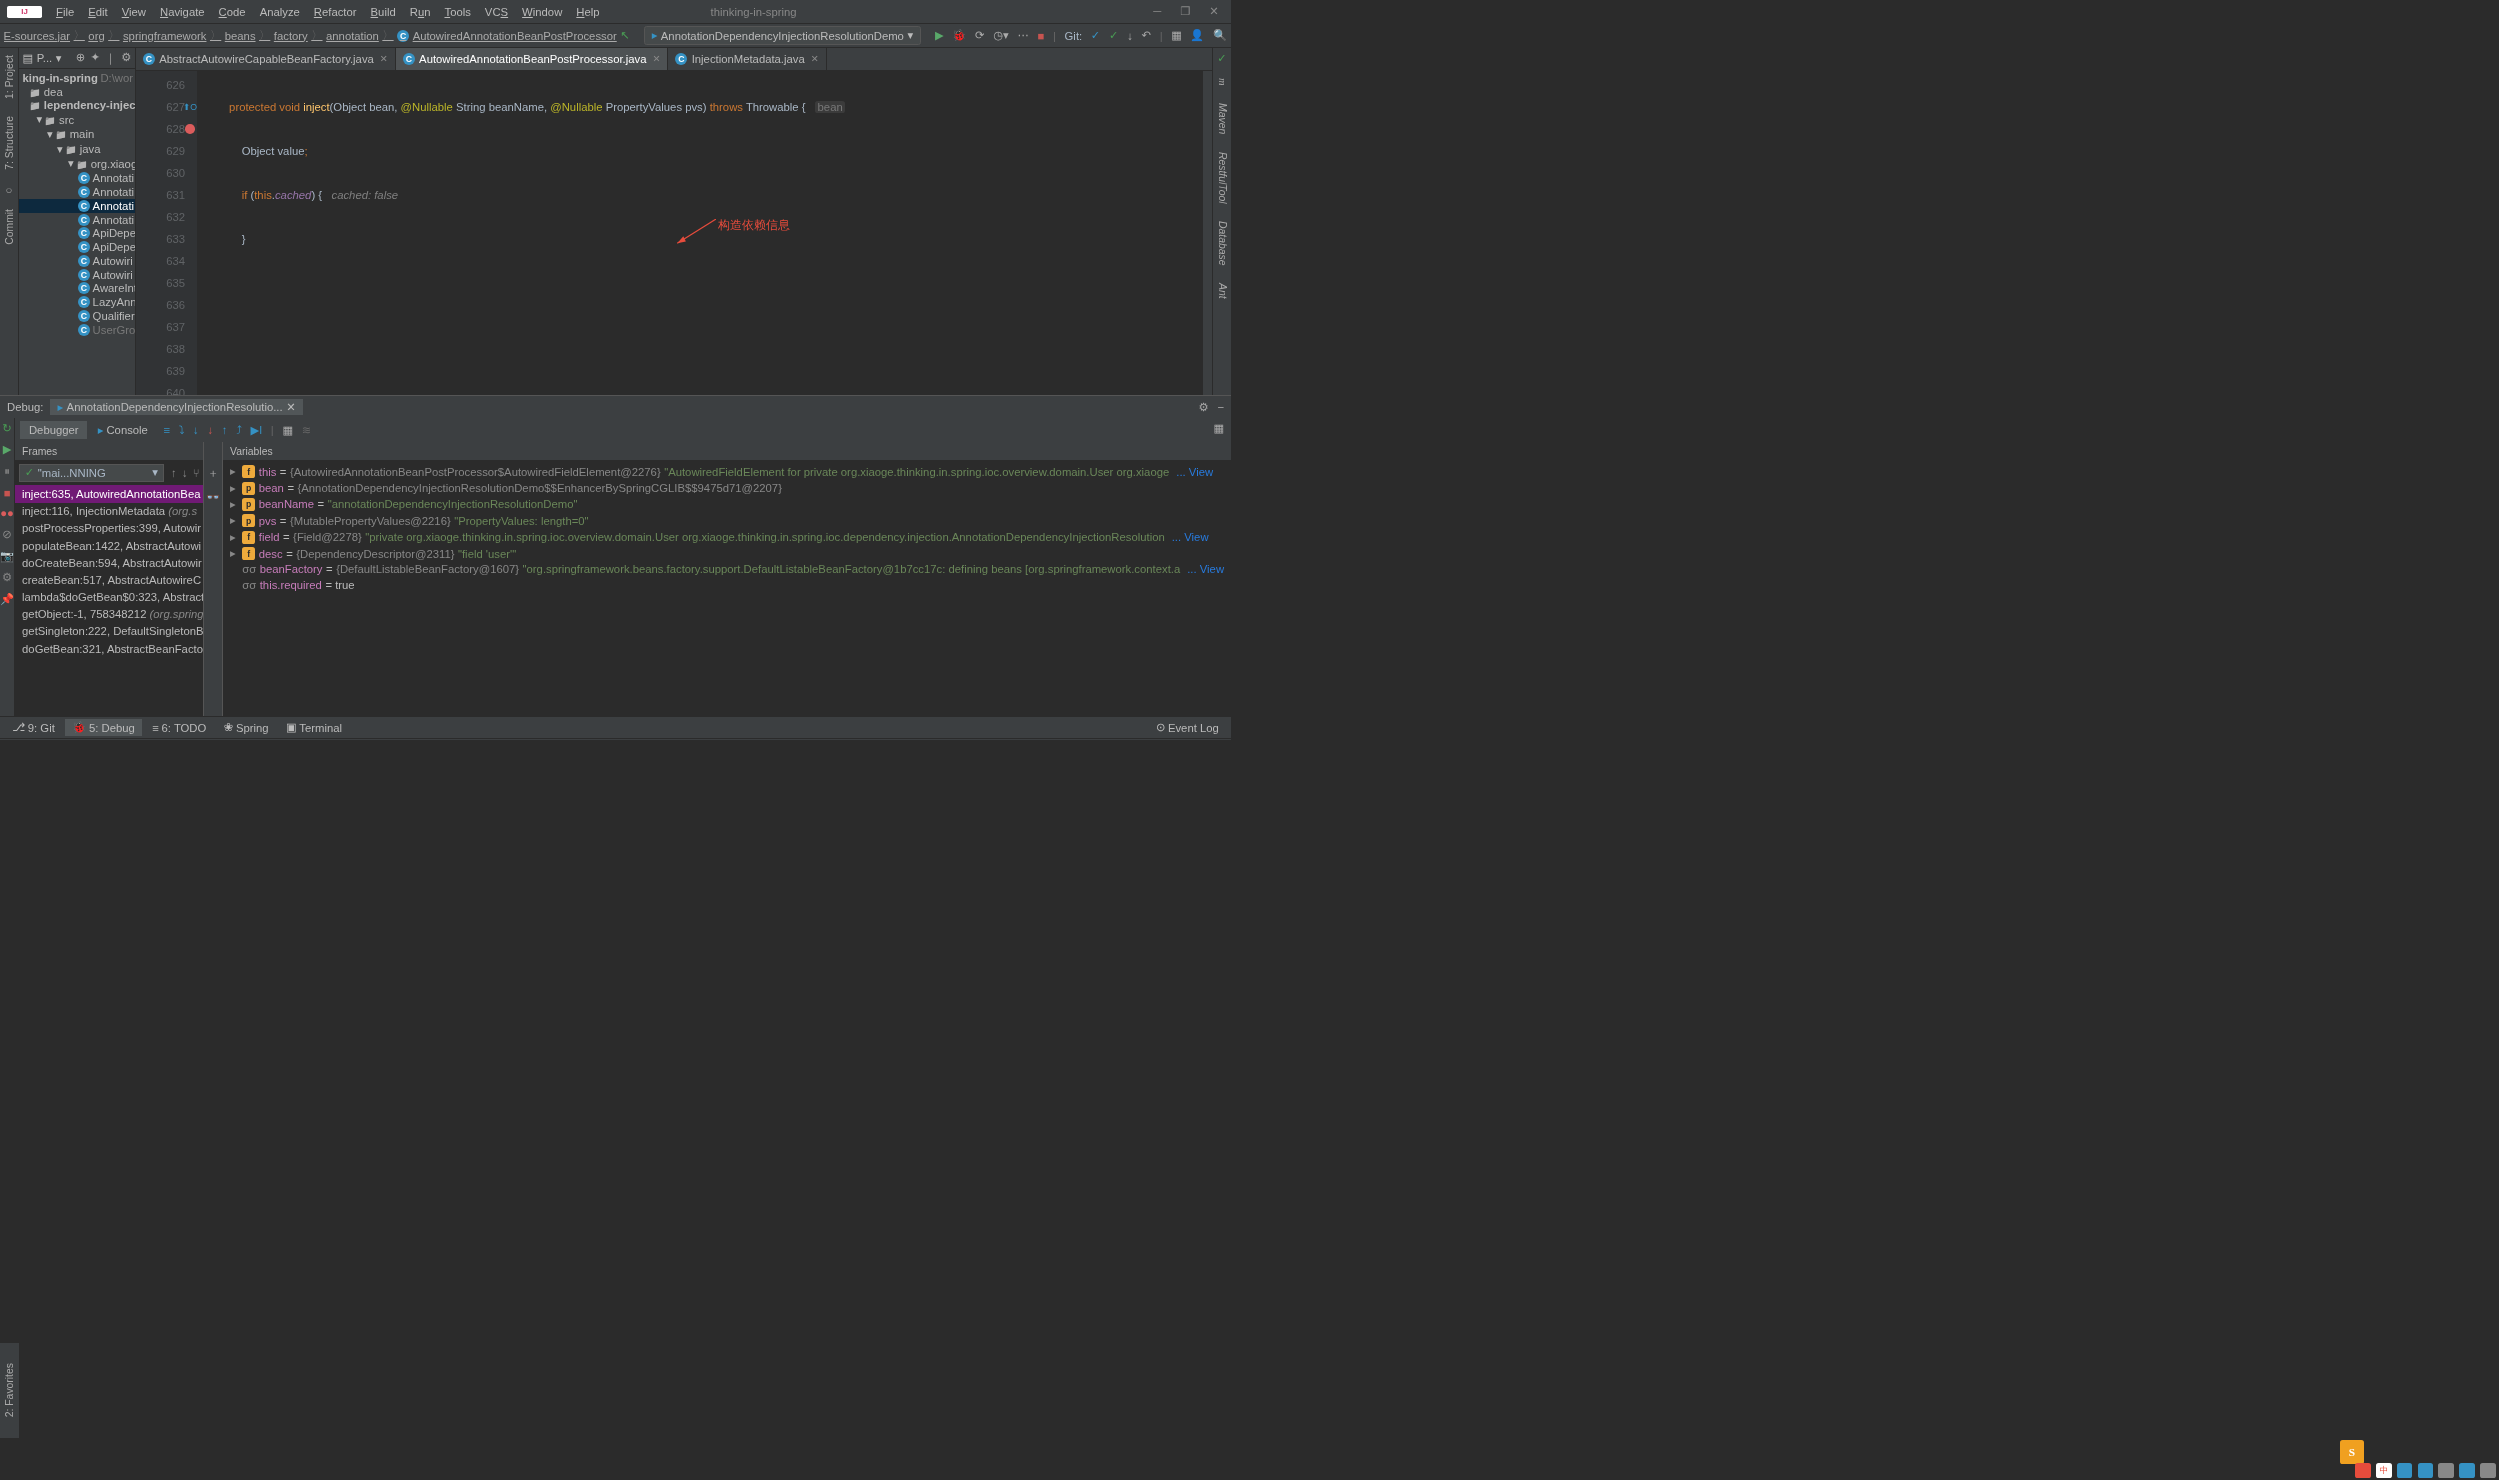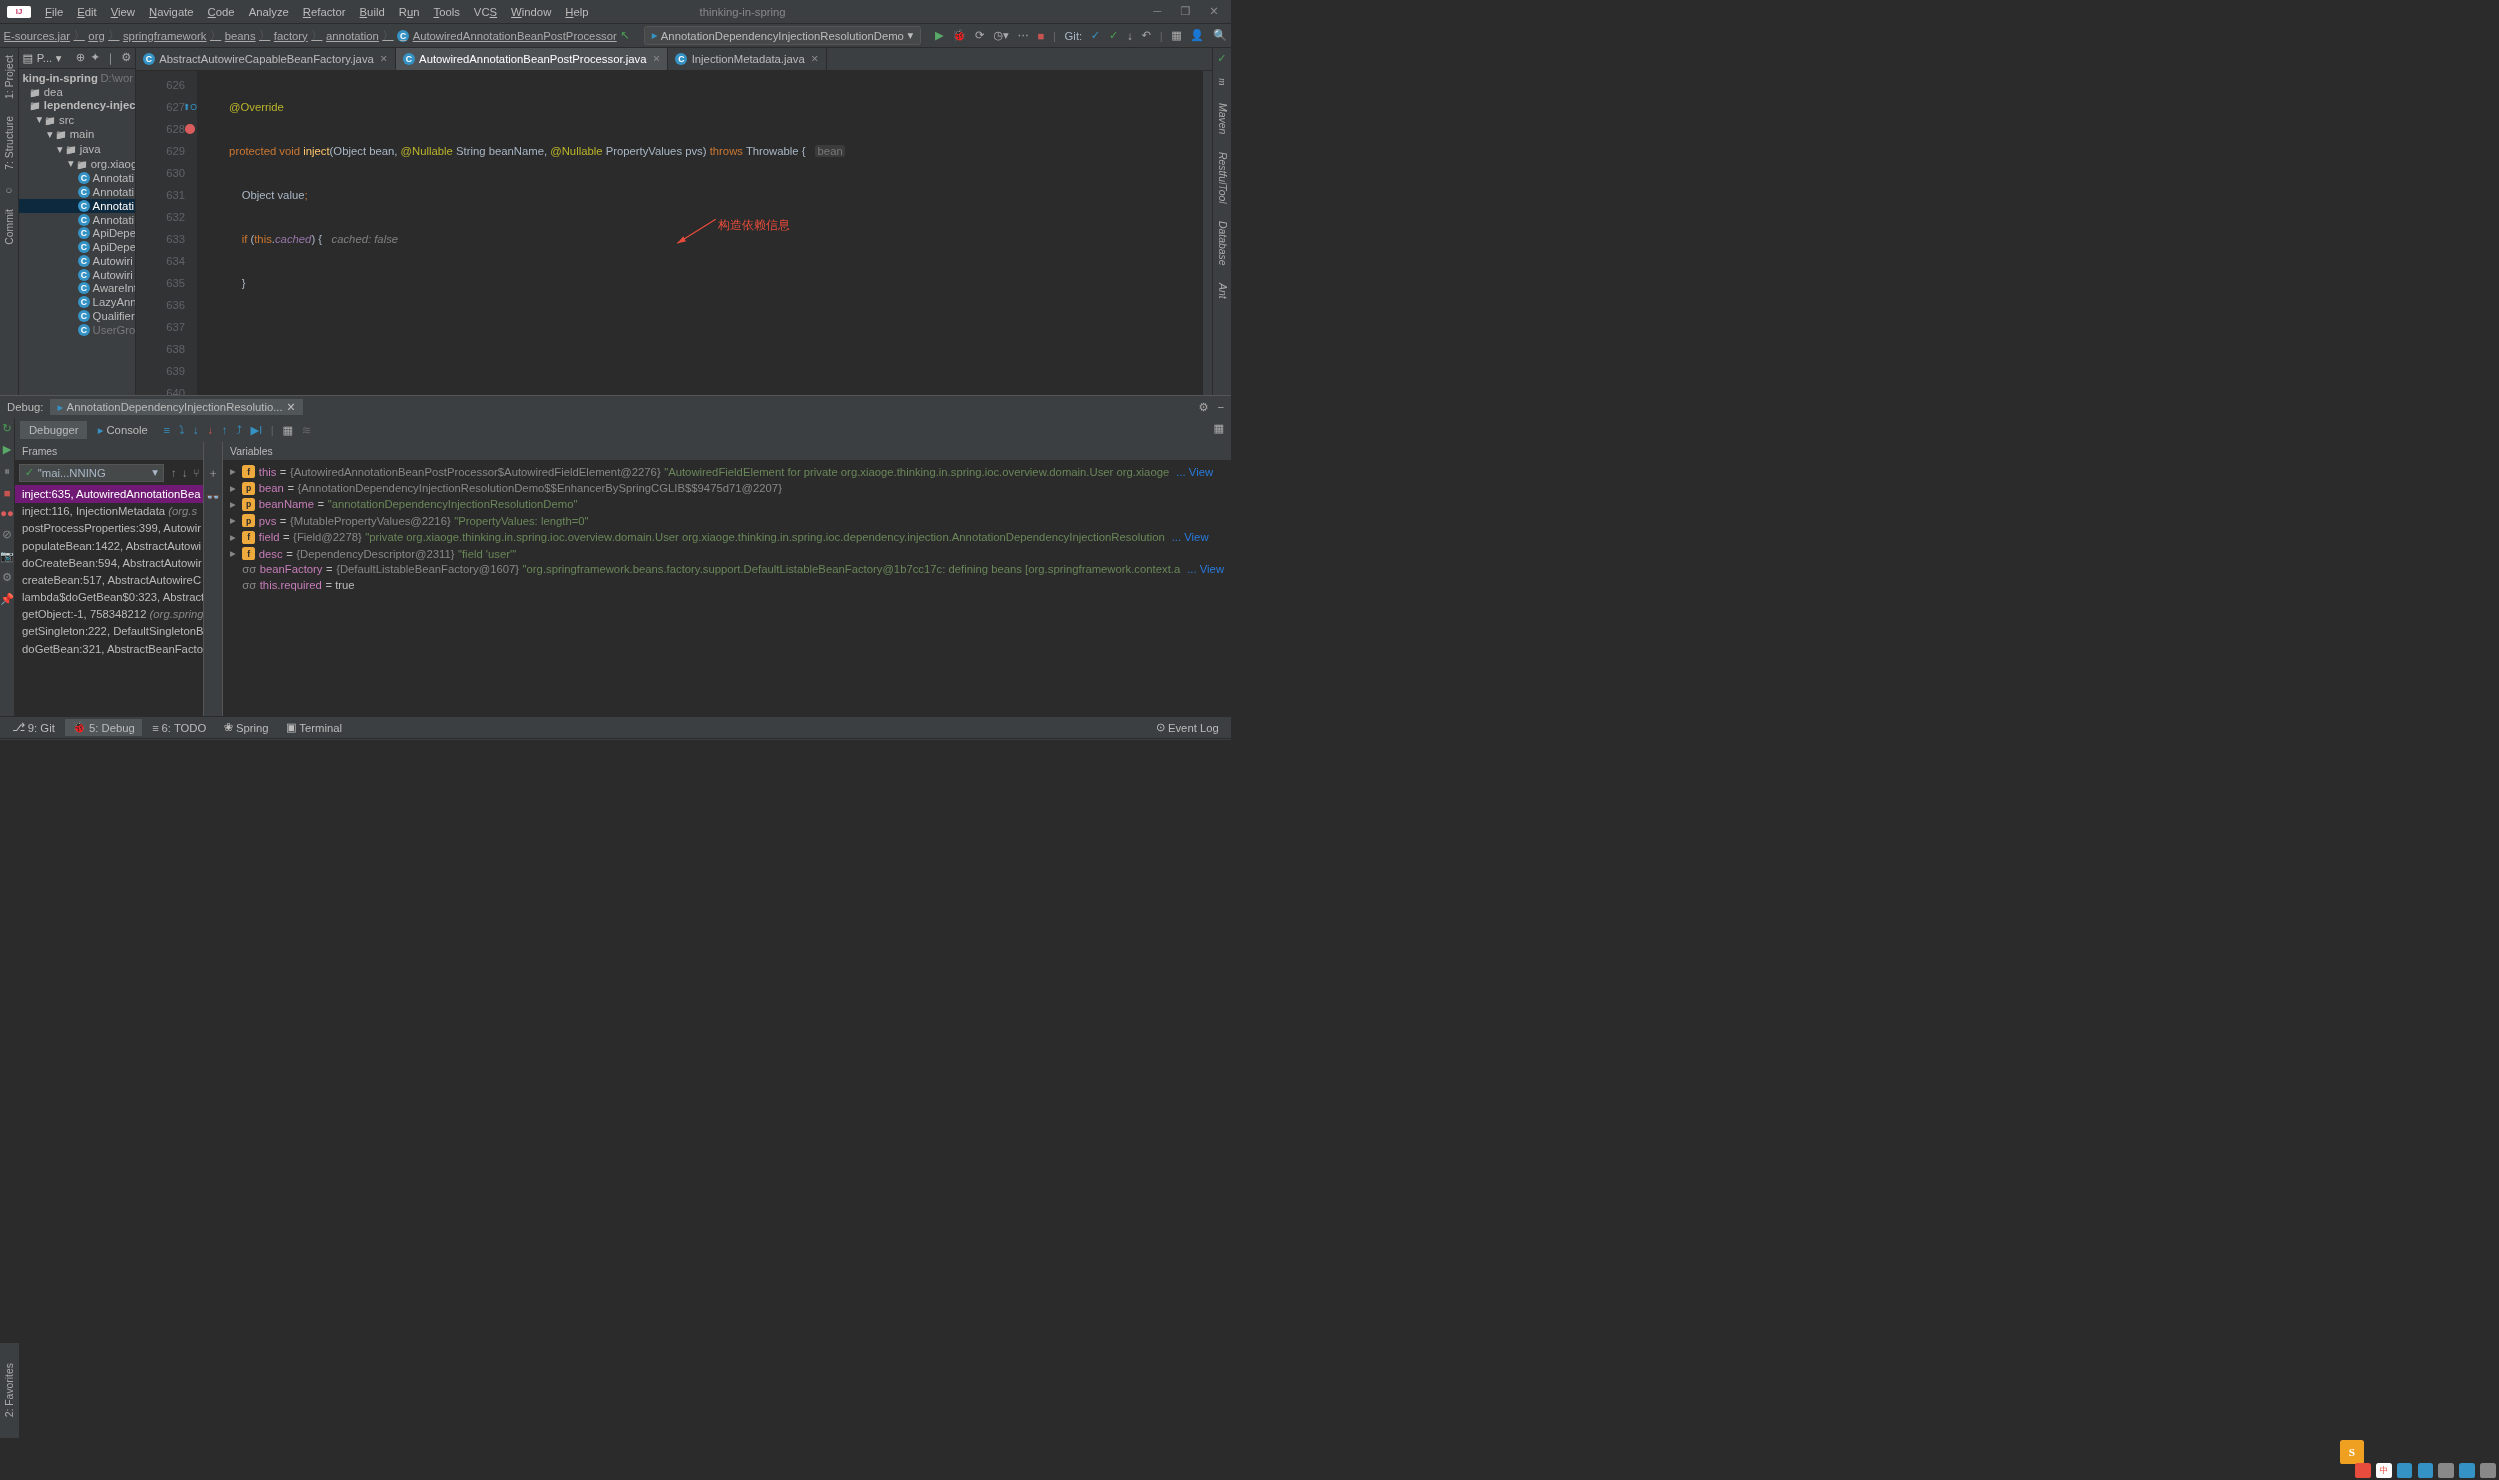--- a/index.html
+++ b/index.html
@@ -96,21 +96,21 @@
 .orange-badge { background: #f0a020; width: 24px; height: 24px; position: fixed; bottom: 15.6px; right: 135px; border-radius: 2.6px; display: flex; align-items: center; justify-content: center; color: #fff; font-weight: bold; font-family: serif; }
 .taskbar-icons { position: fixed; bottom: 1.7px; right: 3.5px; display: flex; gap: 5.2px; }
 .taskbar-icons div { width: 15.6px; height: 15.6px; border-radius: 2.6px; }
 .frame-nav { display: flex; gap: 5.2px; padding: 0 3.5px; align-items: center; color: #888; }
 svg { display: block; }
 </style>
 </head>
 <body>
 
 <div class="main-menu">
-  <span style="width:24px;height:12px;background:#fff;border-radius:1.7px;margin-right:7px;display:flex;align-items:center;justify-content:center;color:#cc3366;font-size:7.8px;font-weight:bold;">IJ</span>
+  <span style="width:35px;height:12px;background:#fff;border-radius:1.7px;margin-right:7px;display:flex;align-items:center;justify-content:center;color:#cc3366;font-size:7.8px;font-weight:bold;">IJ</span>
   <span class="menu-item"><u>F</u>ile</span>
   <span class="menu-item"><u>E</u>dit</span>
   <span class="menu-item"><u>V</u>iew</span>
   <span class="menu-item"><u>N</u>avigate</span>
   <span class="menu-item"><u>C</u>ode</span>
   <span class="menu-item">Analyze</span>
   <span class="menu-item"><u>R</u>efactor</span>
   <span class="menu-item"><u>B</u>uild</span>
   <span class="menu-item">R<u>u</u>n</span>
   <span class="menu-item"><u>T</u>ools</span>
@@ -295,21 +295,20 @@
           <div class="gutter-mark"></div>
           <div class="gutter-mark">
               <span style="color:#3592c4;font-size:8.7px">⬆O</span>
             </div>
           <div class="gutter-mark">
               <div class="bp"></div>
             </div>
         </div>
       </div>
       <div class="code-lines">
-<div class="code-line">        <span class="ann">@Override</span></div>
 <div class="code-line">        <span class="kw">protected</span> <span class="kw">void</span> <span class="method">inject</span><span>(Object bean, </span><span class="ann">@Nullable</span><span> String beanName, </span><span class="ann">@Nullable</span><span> PropertyValues pvs) </span><span class="kw">throws</span><span> Throwable {</span>   <span class="hint">bean</span></div>
 <div class="code-line">            <span>Object value</span><span class="kw2">;</span></div>
 <div class="code-line">            <span class="kw">if</span><span> (</span><span class="kw">this</span><span>.</span><span class="field">cached</span><span>) {</span>   <span class="comment">cached: false</span></div>
 <div class="code-line">            <span>}</span></div>
 
 
 
 
 
 

